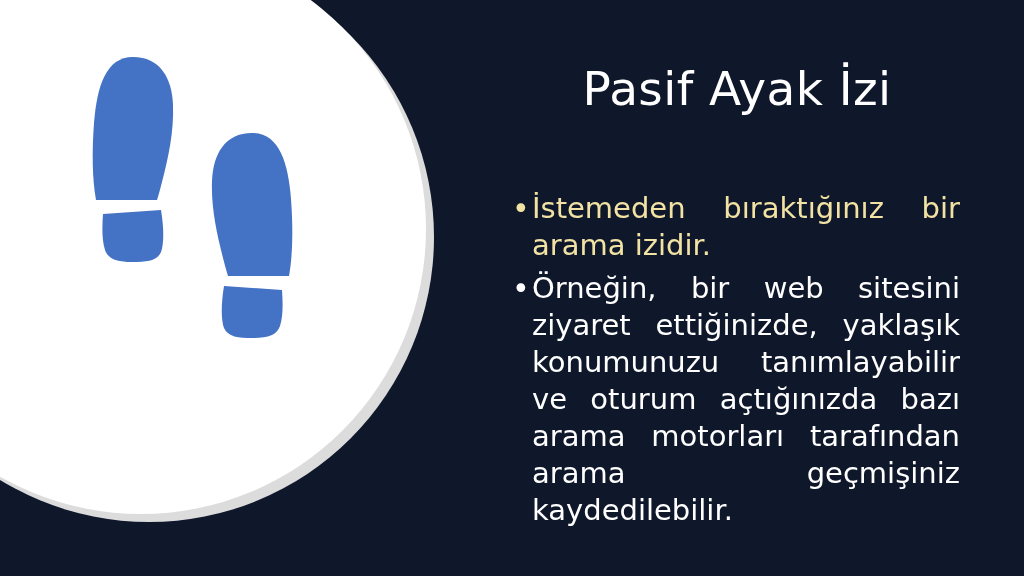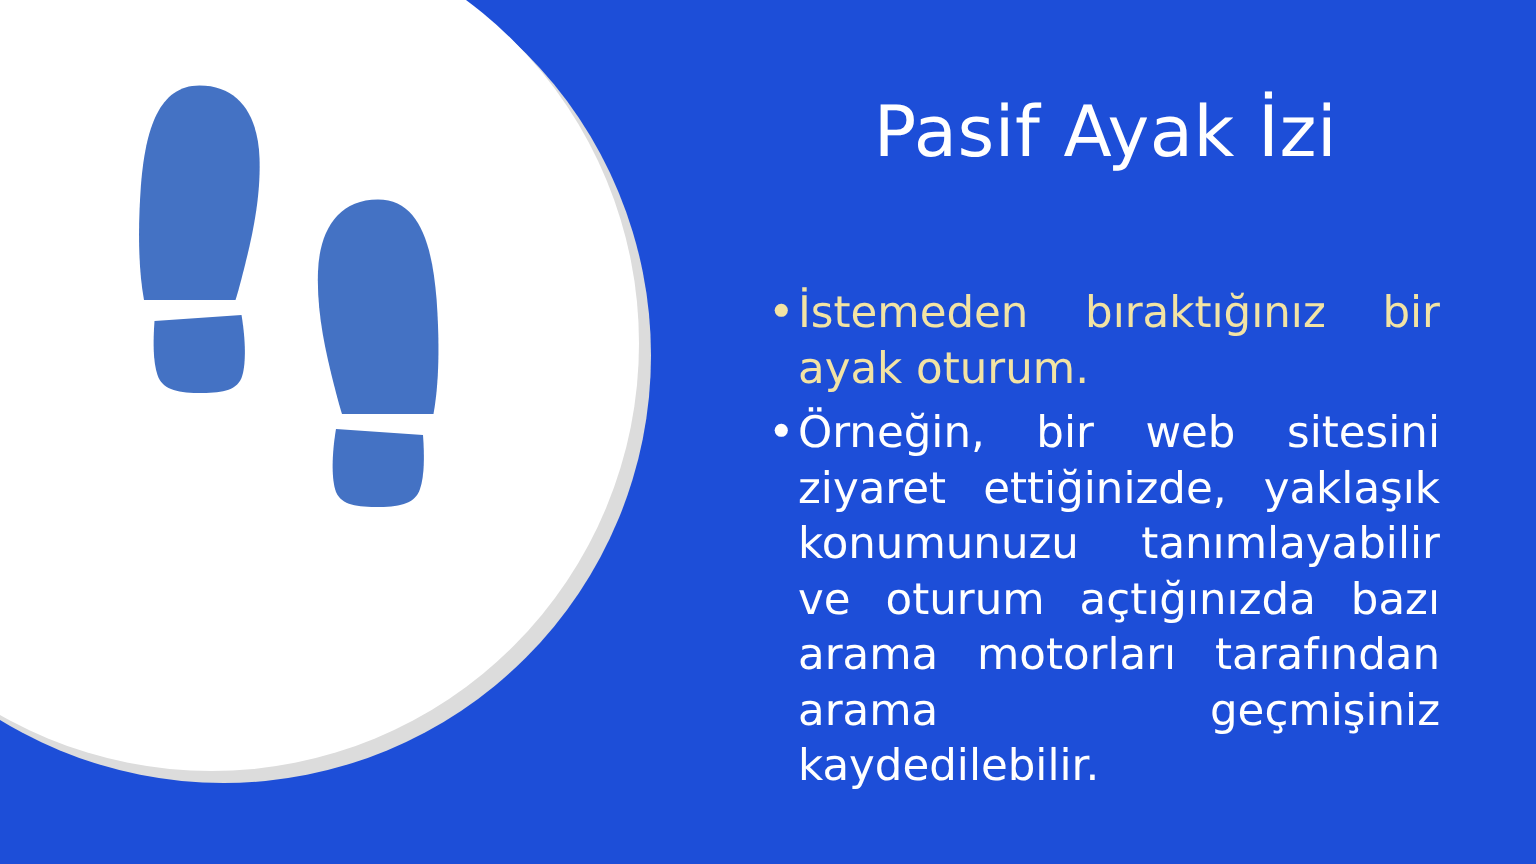--- a/index.html
+++ b/index.html
@@ -9,21 +9,21 @@
   body {
     width: 1024px;
     height: 576px;
     overflow: hidden;
     font-family: "DejaVu Sans", sans-serif;
   }
   #slide {
     position: relative;
     width: 1024px;
     height: 576px;
-    background: #1d4ed8;
+    background: #0f172a;
     overflow: hidden;
   }
 
   
   .circle-ring {
     position: absolute;
     left: -136px;
     top: -48px;
     width: 570px;
     height: 570px;
@@ -137,21 +137,21 @@
              C268,338 277,335 280,326
              C283,317 283,304 282,290 Z" fill="#4472C4"></path>
   </svg>
 
   <div class="title">Pasif Ayak İzi</div>
 
   <div class="body-block">
 
     <div class="bullet-row accent">
       <span class="bullet-dot">•</span>
-      <span class="bullet-text">İstemeden bıraktığınız bir ayak oturum.</span>
+      <span class="bullet-text">İstemeden bıraktığınız bir arama izidir.</span>
     </div>
 
     <div class="bullet-row plain">
       <span class="bullet-dot">•</span>
       <span class="bullet-text">Örneğin, bir web sitesini ziyaret ettiğinizde, yaklaşık konumunuzu tanımlayabilir ve oturum açtığınızda bazı arama motorları tarafından arama geçmişiniz kaydedilebilir.</span>
     </div>
 
   </div>
 
 </div>

